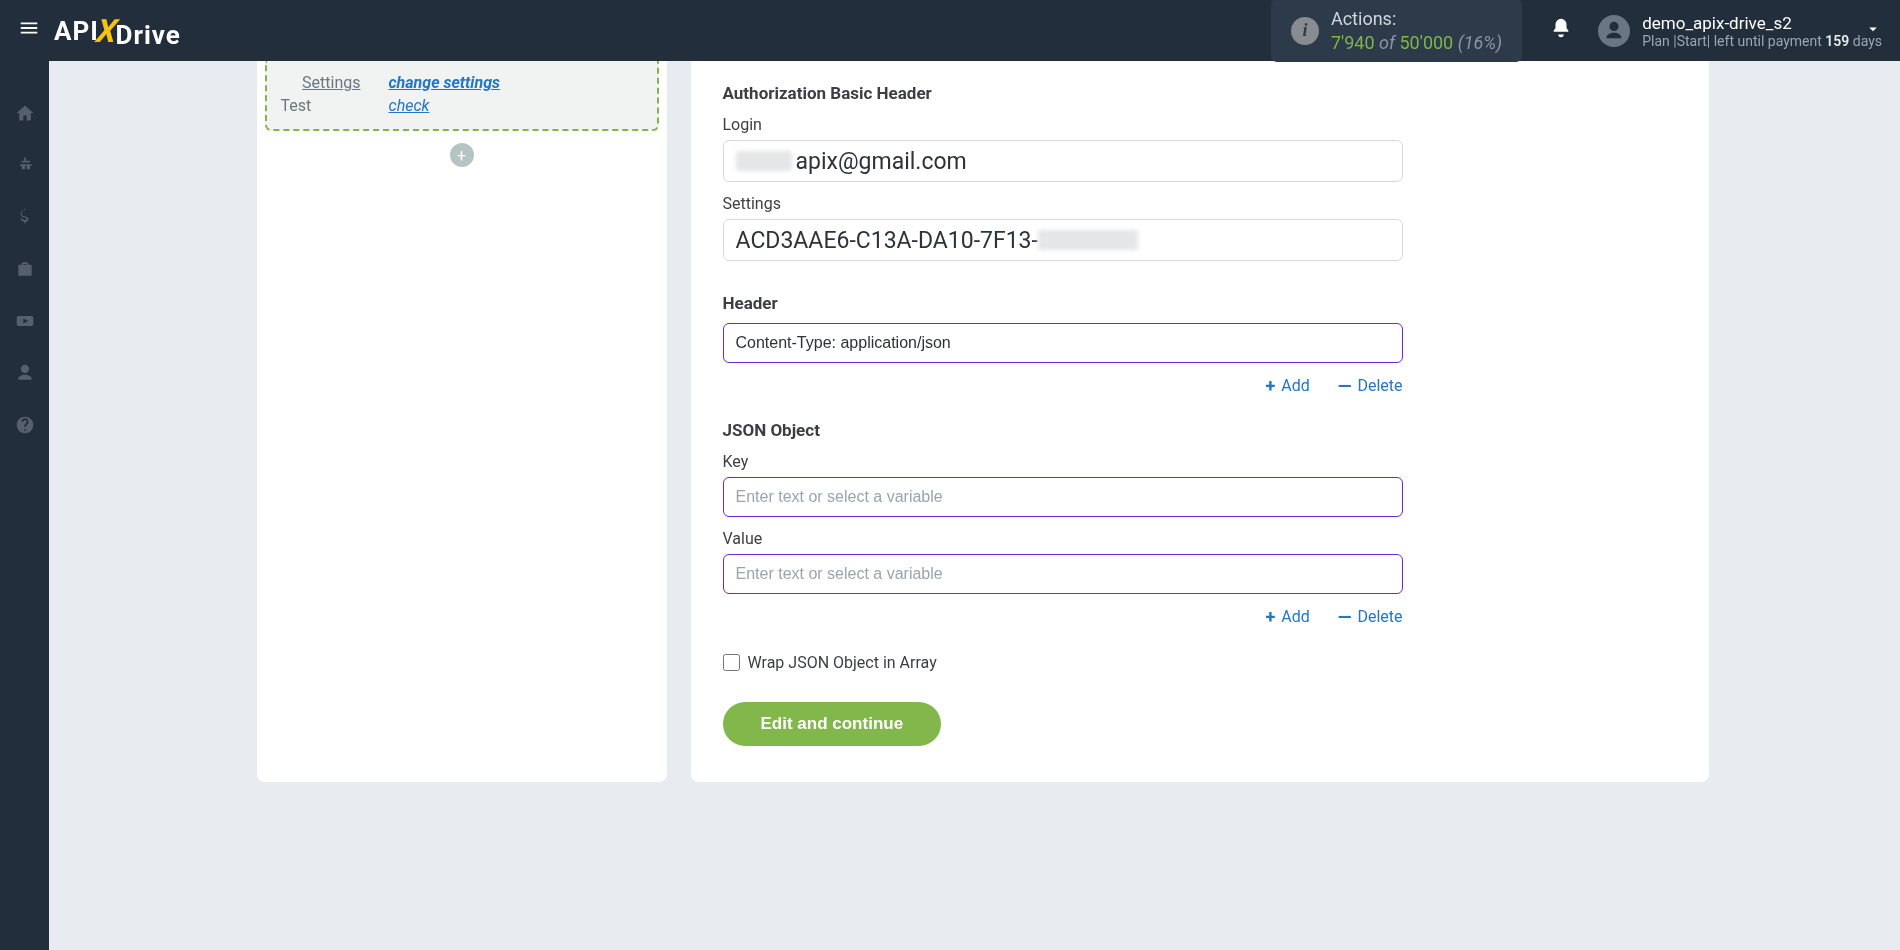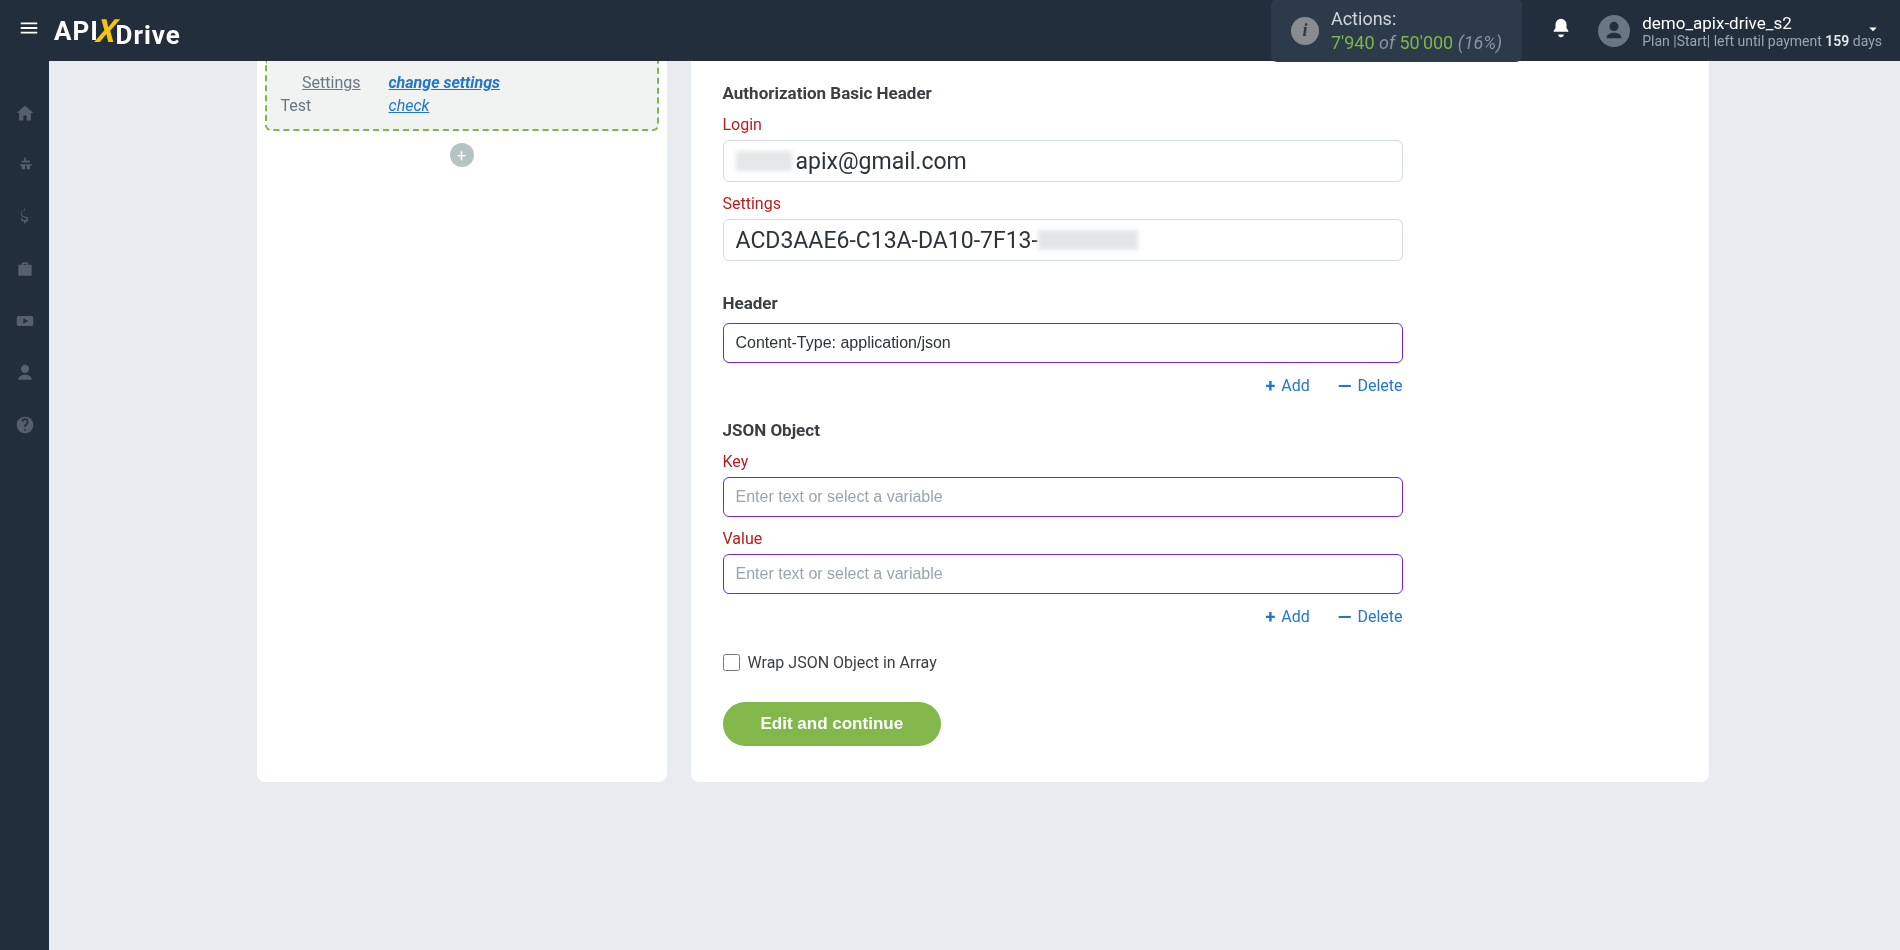--- a/index.html
+++ b/index.html
@@ -40,21 +40,21 @@
 .left-panel-inner { border: 2px dashed #7fb648; border-top: none; border-radius: 0 0 6px 6px; padding: 10px 14px 12px 14px; background: #f0f3f1; margin: 0 8px; }
 .lp-row { display: flex; gap: 28px; padding: 2px 0; }
 .lp-label { color: #6b7682; width: 80px; font-size: 16px; }
 .lp-label.u { text-decoration: underline; text-align: right; }
 .lp-link { color: #2376c9; text-decoration: underline; font-size: 16px; cursor: pointer; font-style: italic; }
 .lp-link.bold { font-weight: 700; }
 .add-circle { width: 24px; height: 24px; border-radius: 50%; background: #b5c4c2; color: #fff; display: flex; align-items: center; justify-content: center; font-size: 16px; margin: 12px auto 8px auto; cursor: pointer; }
 
 .right-panel { flex: 1; max-width: 1018px; background: #fff; border-radius: 0 0 8px 8px; padding: 14px 40px 36px 32px; margin-right: 20px; }
 .section-title { font-weight: 700; font-size: 17px; color: #3b3f44; margin-top: 8px; margin-bottom: 10px; }
-.field-label { color: #b91c1c; font-size: 16px; margin-bottom: 6px; margin-top: 12px; }
+.field-label { color: #404040; font-size: 16px; margin-bottom: 6px; margin-top: 12px; }
 .text-input { width: 680px; max-width: 100%; border: 1px solid #6d28d9; border-radius: 6px; padding: 10px 12px; font-size: 16px; color: #2d333a; background: #fff; }
 .text-input::placeholder { color: #9aa4ad; }
 .val-with-blur { display: flex; align-items: center; width: 680px; border: 1px solid #d3dbe1; border-radius: 6px; padding: 0 12px; height: 42px; background: #fff; }
 .blur-box { background: #e4e6e8; filter: blur(2px); border-radius: 2px; height: 20px; display: inline-block; }
 .blur-box.w1 { width: 56px; margin-right: 4px; }
 .blur-box.w2 { width: 100px; }
 .vv { font-size: 23px; color: #2d333a; }
 .actions-row { display: flex; gap: 28px; justify-content: flex-end; width: 680px; margin-top: 12px; }
 .link-action { color: #2376c9; font-size: 16px; cursor: pointer; display: flex; align-items: center; gap: 6px; }
 .link-action .sym { font-weight: 700; font-size: 18px; }

